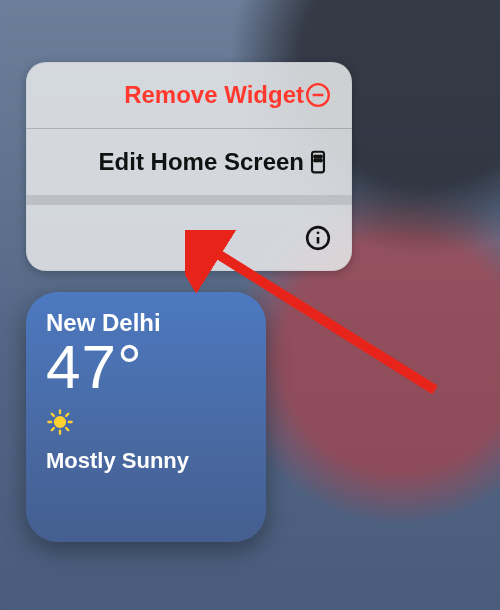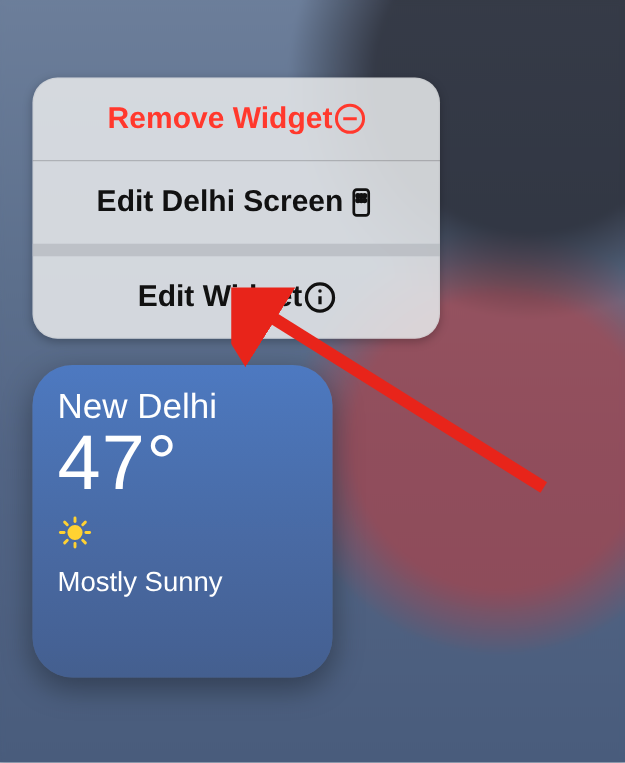--- a/index.html
+++ b/index.html
@@ -24,21 +24,21 @@
     left: 26px; top: 62px;
     width: 326px;
     border-radius: 20px;
     overflow: hidden;
     background: rgba(228,230,232,.88);
     box-shadow: 0 2px 8px rgba(0,0,0,.25), inset 0 0 0 1px rgba(0,0,0,.04);
   }
   .menu-item {
     display: flex;
     align-items: center;
-    justify-content: center;
+    justify-content: flex-end;
     height: 66px;
     padding: 0 20px 0 22px;
     font-size: 24px;
     font-weight: 600;
     color: #111;
     cursor: pointer;
   }
   .menu-item.destructive { color: #ff3b30; }
   .menu-sep { height: 1px; background: rgba(0,0,0,.18); }
   .menu-gap { height: 10px; background: rgba(180,184,190,.7); }
@@ -51,25 +51,25 @@
     left: 26px; top: 292px;
     width: 240px; height: 250px;
     border-radius: 32px;
     padding: 18px 20px 16px 20px;
     background: linear-gradient(180deg, #4f79bd 0%, #4a6aa1 55%, #455f8d 100%);
     color: #fff;
     box-shadow: 0 8px 24px rgba(0,0,0,.35);
     display: flex;
     flex-direction: column;
   }
-  .w-city { font-size: 28px; font-weight: 400; line-height: 1.05; }
+  .w-city { font-size: 24px; font-weight: 700; line-height: 1.05; }
   .w-temp { font-size: 62px; font-weight: 300; letter-spacing: 1px; margin-top: -4px; }
   .w-sun { margin-top: 6px; }
   .w-sun svg { width: 28px; height: 28px; }
-  .w-cond { font-size: 22px; font-weight: 400; margin-top: 8px; }
+  .w-cond { font-size: 22px; font-weight: 700; margin-top: 8px; }
   .w-hl { font-size: 20px; font-weight: 600; margin-top: 2px; opacity: .95; }
 
   
   .arrow {
     position: absolute;
     left: 185px; top: 230px;
     width: 260px; height: 170px;
     pointer-events: none;
   }
 </style>
@@ -83,36 +83,35 @@
       <span>Remove Widget</span>
       <span class="menu-icon">
         <svg viewBox="0 0 24 24" fill="none" stroke="#ff3b30" stroke-width="2.2">
           <circle cx="12" cy="12" r="10"></circle>
           <line x1="7" y1="12" x2="17" y2="12"></line>
         </svg>
       </span>
     </div>
     <div class="menu-sep"></div>
     <div class="menu-item">
-      <span>Edit Delhi Screen</span>
+      <span>Edit Home Screen</span>
       <span class="menu-icon">
         <svg viewBox="0 0 24 24" fill="none" stroke="#111" stroke-width="2">
           <rect x="6.5" y="2.5" width="11" height="19" rx="2.2"></rect>
           <circle cx="9.5" cy="7" r="1" fill="#111"></circle>
           <circle cx="12" cy="7" r="1" fill="#111"></circle>
           <circle cx="14.5" cy="7" r="1" fill="#111"></circle>
           <circle cx="9.5" cy="10.5" r="1" fill="#111"></circle>
           <circle cx="12" cy="10.5" r="1" fill="#111"></circle>
           <circle cx="14.5" cy="10.5" r="1" fill="#111"></circle>
         </svg>
       </span>
     </div>
     <div class="menu-gap"></div>
     <div class="menu-item">
-      <span>Edit Widget</span>
       <span class="menu-icon">
         <svg viewBox="0 0 24 24" fill="none" stroke="#111" stroke-width="2.4">
           <circle cx="12" cy="12" r="10"></circle>
           <line x1="12" y1="11" x2="12" y2="17"></line>
           <circle cx="12" cy="7.2" r="1.3" fill="#111" stroke="none"></circle>
         </svg>
       </span>
     </div>
   </div>
 

